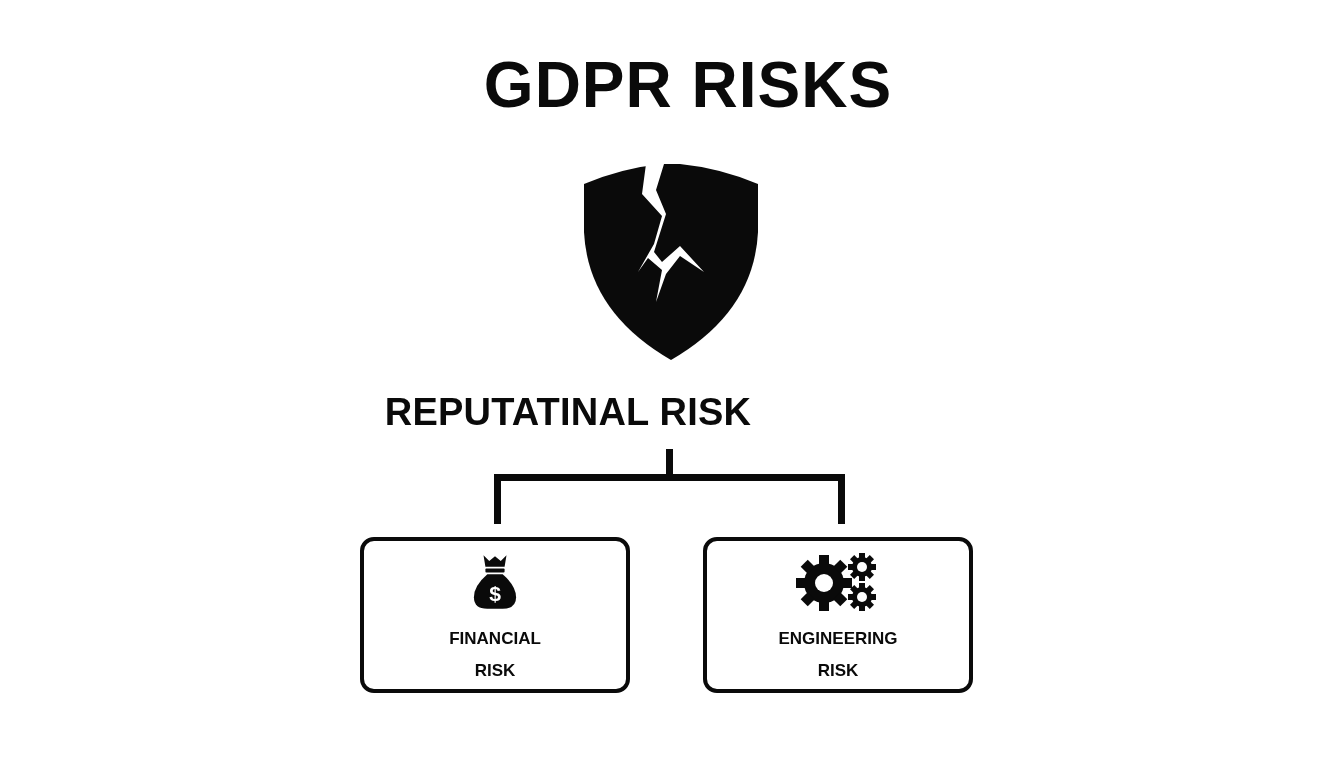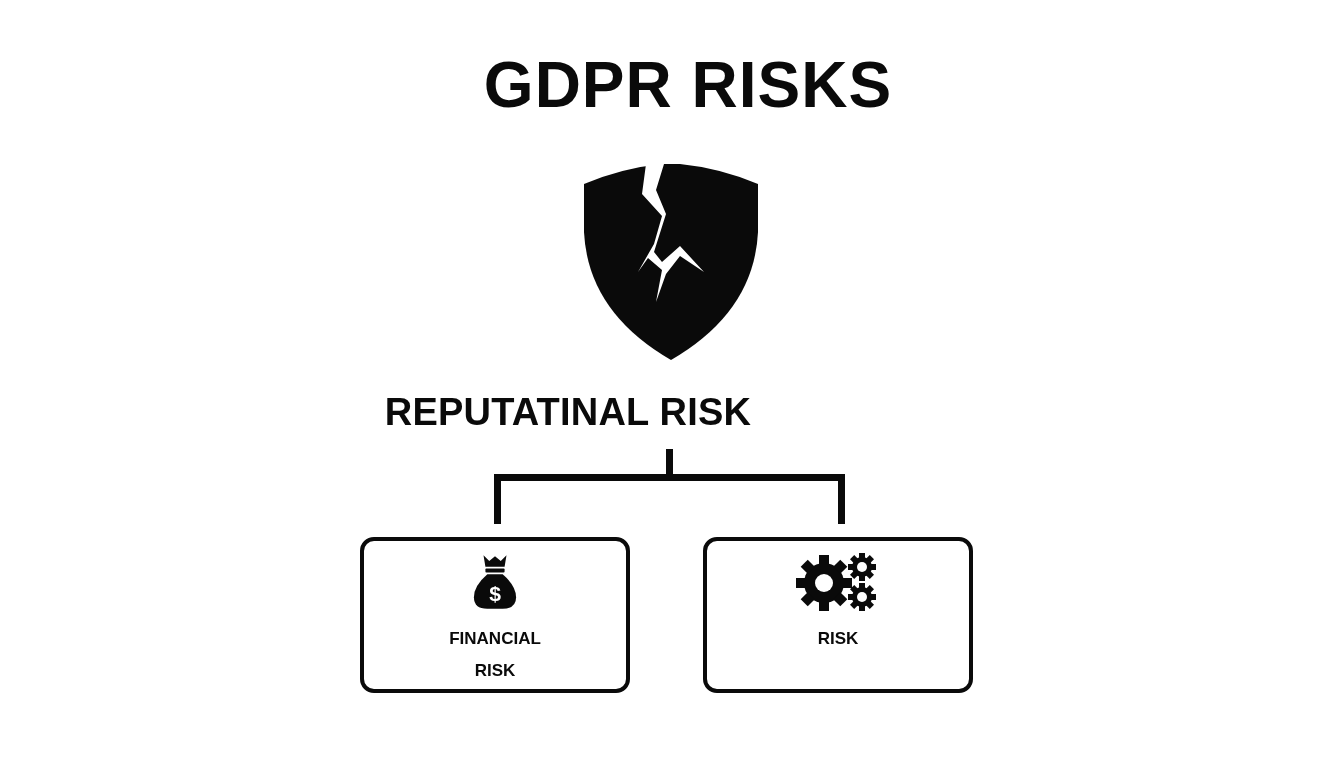--- a/index.html
+++ b/index.html
@@ -95,15 +95,16 @@
         <rect x="-3" y="8" width="6" height="6" transform="rotate(45)"></rect>
         <rect x="-14" y="-3" width="6" height="6" transform="rotate(45)"></rect>
         <rect x="8" y="-3" width="6" height="6" transform="rotate(45)"></rect>
       </g>
     </g>
     <circle cx="28" cy="30" r="9" fill="#ffffff"></circle>
     <circle cx="66" cy="14" r="5" fill="#ffffff"></circle>
     <circle cx="66" cy="44" r="5" fill="#ffffff"></circle>
   </svg>
   <div class="label">
+    <div>ENGINEERING</div>
     <div>RISK</div>
   </div>
 </div>
 
 </body></html>

